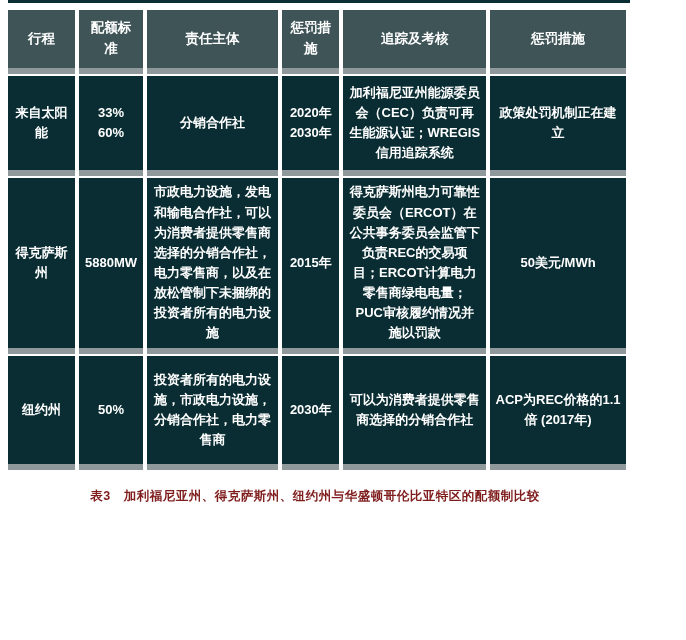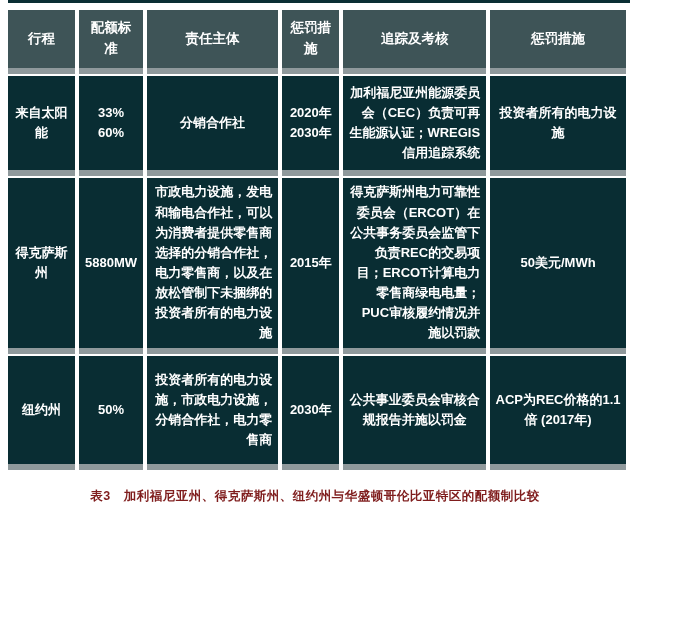--- a/index.html
+++ b/index.html
@@ -51,21 +51,21 @@
     height: 52px;
     font-size: 13.5px;
     text-align: center;
   }
   td { background: #092d33; }
   tr.row-ca td { height: 88px; }
   tr.row-tx td { height: 164px; }
   tr.row-ny td { height: 102px; }
   tr.row-dc td { height: 114px; }
   td.c { text-align: center; }
-  td.j { text-align: right; padding: 2px 6px; }
+  td.j { text-align: center; padding: 2px 6px; }
   .caption {
     margin-top: 16px;
     text-align: center;
     color: #7f1d1d;
     font-weight: 700;
     font-size: 12.5px;
     letter-spacing: 0.5px;
   }
 </style>
 </head>
@@ -95,35 +95,35 @@
     </thead>
     <tbody>
       <tr class="row-ca">
         <td class="c">来自太阳能</td>
         <td class="c">33%
 60%</td>
         <td class="c">分销合作社</td>
         <td class="c">2020年
 2030年</td>
         <td class="j">加利福尼亚州能源委员会（CEC）负责可再生能源认证；WREGIS信用追踪系统</td>
-        <td class="c">投资者所有的电力设施</td>
+        <td class="c">政策处罚机制正在建立</td>
       </tr>
       <tr class="row-tx">
         <td class="c">得克萨斯州</td>
         <td class="c">5880MW</td>
         <td class="j">市政电力设施，发电和输电合作社，可以为消费者提供零售商选择的分销合作社，电力零售商，以及在放松管制下未捆绑的投资者所有的电力设施</td>
         <td class="c">2015年</td>
         <td class="j">得克萨斯州电力可靠性委员会（ERCOT）在公共事务委员会监管下负责REC的交易项目；ERCOT计算电力零售商绿电电量；PUC审核履约情况并施以罚款</td>
         <td class="c">50美元/MWh</td>
       </tr>
       <tr class="row-ny">
         <td class="c">纽约州</td>
         <td class="c">50%</td>
         <td class="j">投资者所有的电力设施，市政电力设施，分销合作社，电力零售商</td>
         <td class="c">2030年</td>
-        <td class="c">公共事业委员会审核合规报告并施以罚金</td>
+        <td class="c">可以为消费者提供零售商选择的分销合作社</td>
         <td class="c">ACP为REC价格的1.1倍 (2017年)</td>
       </tr>
     </tbody>
   </table>
 
   <div class="caption">表3　加利福尼亚州、得克萨斯州、纽约州与华盛顿哥伦比亚特区的配额制比较</div>
 </div>
 
 </body></html>

